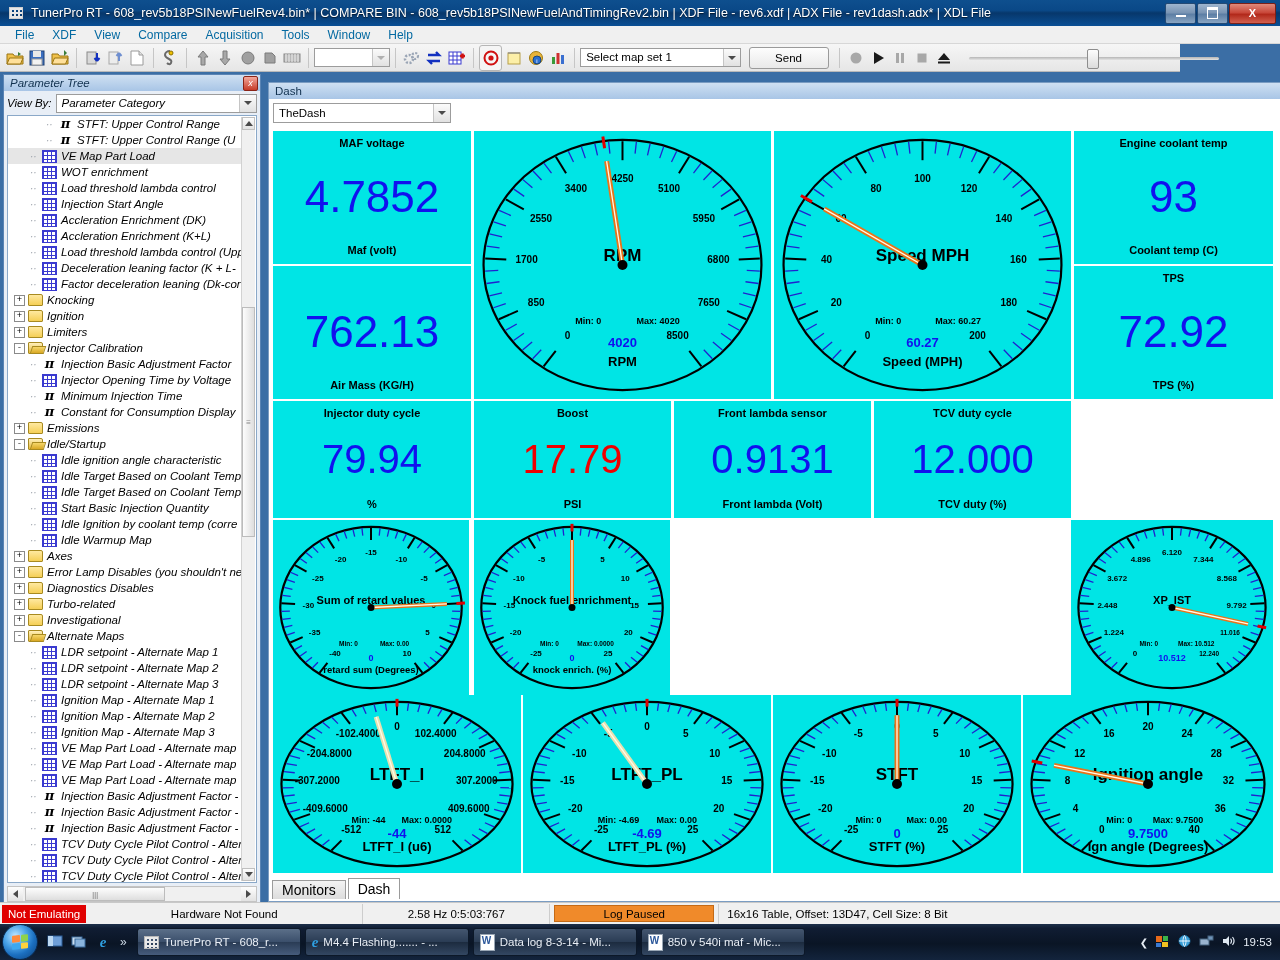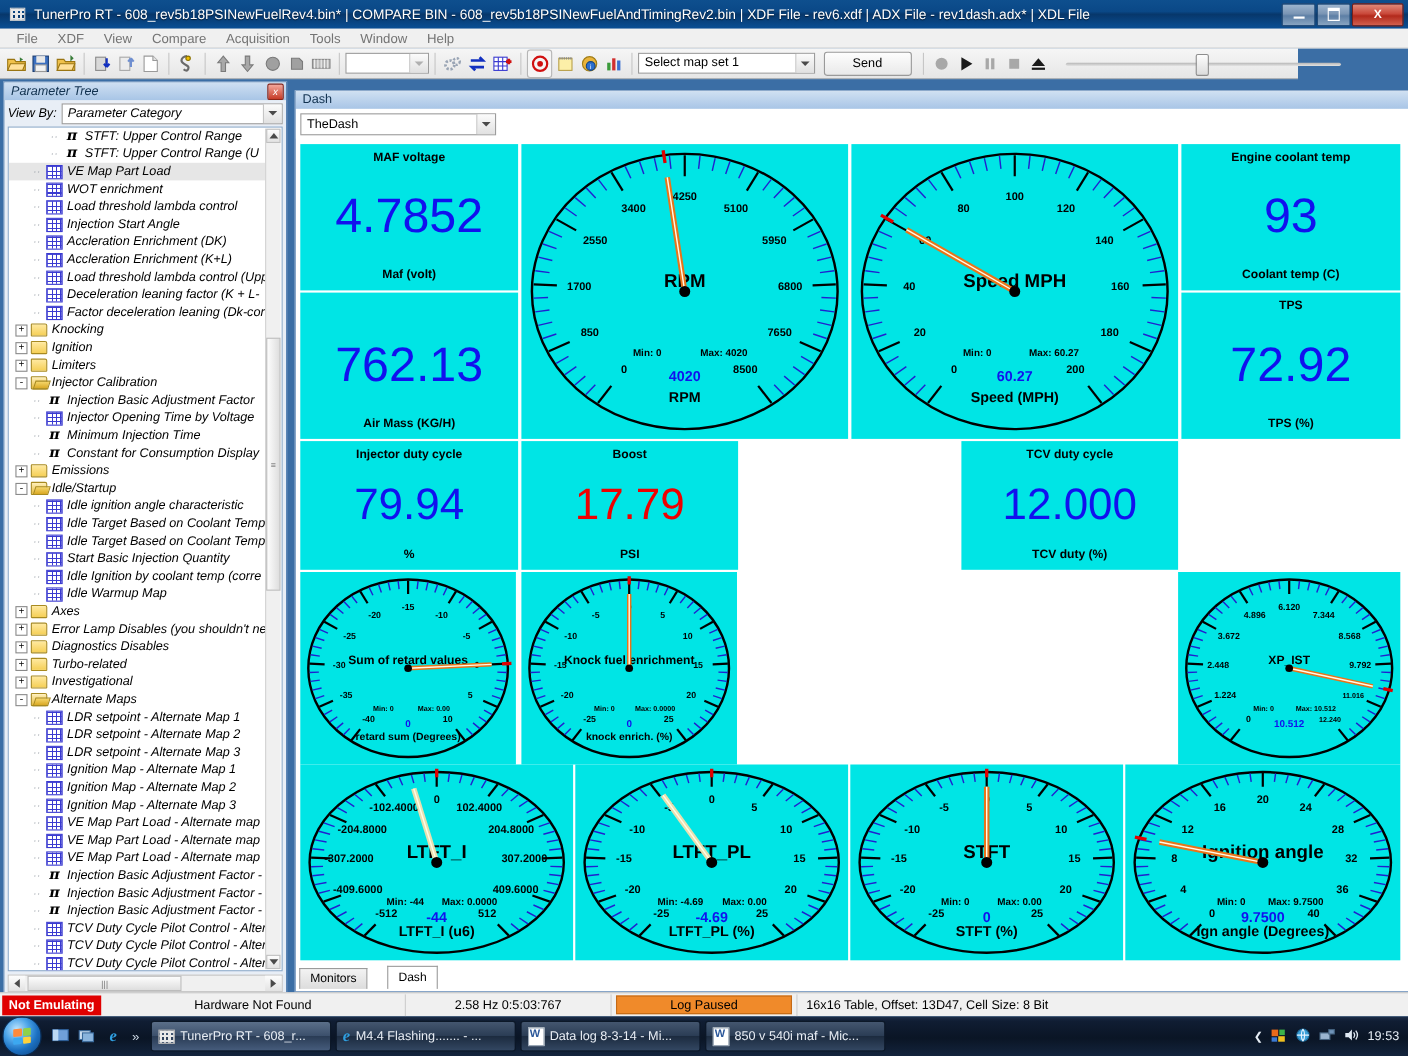--- a/index.html
+++ b/index.html
@@ -42,21 +42,21 @@
   }
   .wbtn .minglyph{display:block;width:10px;height:2px;background:#fff;margin-top:6px;}
   .wbtn .maxglyph{display:block;width:9px;height:8px;border:1.5px solid #fff;border-top-width:3px;}
 
   
   .menubar{
     position:absolute;left:0;top:26px;width:1280px;height:18px;
     background:#f0f0f0;border-bottom:1px solid #d7d7d7;
     display:flex;align-items:center;padding-left:6px;box-sizing:border-box;
   }
-  .menuitem{padding:2px 9px;font-size:12px;color:#737373;cursor:default;}
+  .menuitem{padding:2px 9px;font-size:12px;color:#0369a1;cursor:default;}
 
   
   .toolbar{
     position:absolute;left:0;top:44px;width:1180px;height:28px;
     background:linear-gradient(to bottom,#f6f6f6,#e6e6e6);
     border-bottom:1px solid #b9b9b9;
     display:flex;align-items:center;padding-left:4px;box-sizing:border-box;
   }
   .tbtn{width:24px;height:24px;display:flex;align-items:center;justify-content:center;margin:0 1px;}
   .tsep{width:1px;height:20px;background:#c6c6c6;margin:0 5px;}
@@ -180,34 +180,34 @@
     font-size:11px;font-weight:bold;color:#000;
   }
   .blankcell{position:absolute;background:#ffffff;}
 
   .gaugewrap{position:absolute;background:#00e5e5;overflow:hidden;}
   .gaugewrap svg{display:block;}
 
   
   .dashtabs{position:absolute;left:3px;bottom:2px;height:22px;display:flex;align-items:flex-end;}
   .dtab{
-    height:18px;padding:0 9px;font-size:11px;display:flex;align-items:center;
+    height:18px;padding:0 9px;font-size:14px;display:flex;align-items:center;
     background:linear-gradient(to bottom,#f3f3f3,#dcdcdc);border:1px solid #9b9b9b;border-bottom:none;
-    margin-right:18px;color:#000;
+    margin-right:2px;color:#000;
   }
   .dtab.active{background:#ffffff;height:20px;}
 
   
   .statusbar{
     position:absolute;left:0;bottom:36px;width:1280px;height:22px;
     background:#f0f0f0;border-top:1px solid #c8c8c8;display:flex;align-items:center;
     font-size:11.5px;color:#000;box-sizing:border-box;
   }
   .sb-emul{
-    background:#e00000;color:#ffffff;font-weight:bold;height:18px;
+    background:#e00000;color:#ffffff;font-weight:normal;height:18px;
     display:flex;align-items:center;padding:0 6px;margin-left:2px;font-size:11.5px;
   }
   .sb-seg{height:20px;display:flex;align-items:center;justify-content:center;border-left:1px solid #cdcdcd;padding:0 8px;}
   .sb-log{
     background:#f08a2a;height:17px;display:flex;align-items:center;justify-content:center;
     padding:0 8px;border:1px solid #c46a16;box-sizing:border-box;color:#000;min-width:160px;
   }
 
   
   .taskbar{
@@ -962,20 +962,25 @@
         <div class="cell" style="left: 2px; top: 272px; width: 198px; height: 117px;">
           <div class="ctitle">Injector duty cycle</div>
           <div class="cval" style="font-size: 40px;">79.94</div>
           <div class="cunit">%</div>
         </div>
         <div class="cell" style="left: 203px; top: 272px; width: 197px; height: 117px;">
           <div class="ctitle">Boost</div>
           <div class="cval red" style="font-size: 40px;">17.79</div>
           <div class="cunit">PSI</div>
         </div>
+        <div class="cell" style="left: 403px; top: 272px; width: 197px; height: 117px;">
+          <div class="ctitle">Front lambda sensor</div>
+          <div class="cval" style="font-size: 40px;">0.9131</div>
+          <div class="cunit">Front lambda (Volt)</div>
+        </div>
         <div class="cell" style="left: 603px; top: 272px; width: 197px; height: 117px;">
           <div class="ctitle">TCV duty cycle</div>
           <div class="cval" style="font-size: 40px;">12.000</div>
           <div class="cunit">TCV duty (%)</div>
         </div>
         <div class="gaugewrap" style="left: 2px; top: 391px; width: 196px; height: 175px;">
           <svg width="196" height="175" viewBox="0 0 196 175">
             <ellipse cx="98" cy="87.5" rx="90.725" ry="80.69749999999999" fill="none" stroke="#000" stroke-width="2.2"></ellipse>
             <line x1="54.40819083732047" y1="142.87467819393584" x2="46.50717542658481" y2="152.9113386165867" stroke="#000" stroke-width="2"></line>
             <line x1="44.925911440903675" y1="142.19100028320025" x2="39.33916527678827" y2="147.94794768143186" stroke="#2020d0" stroke-width="1.3"></line>

